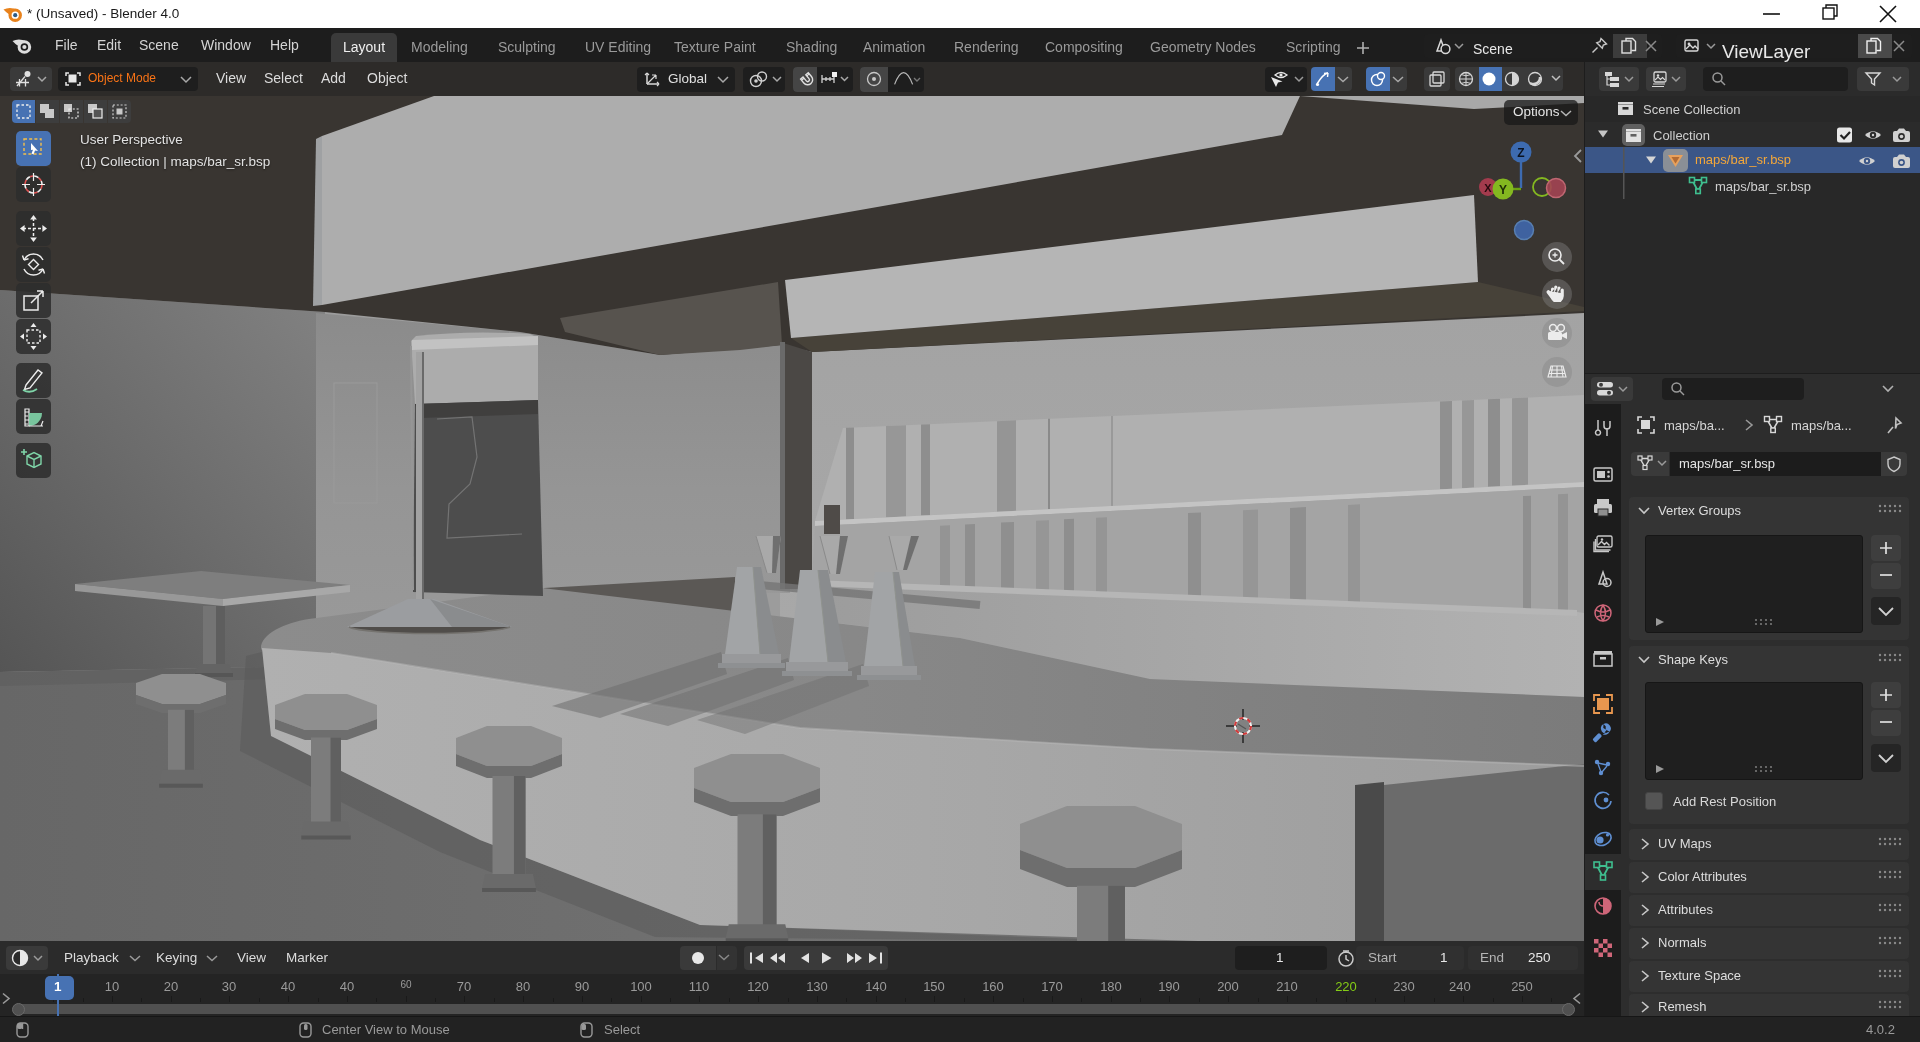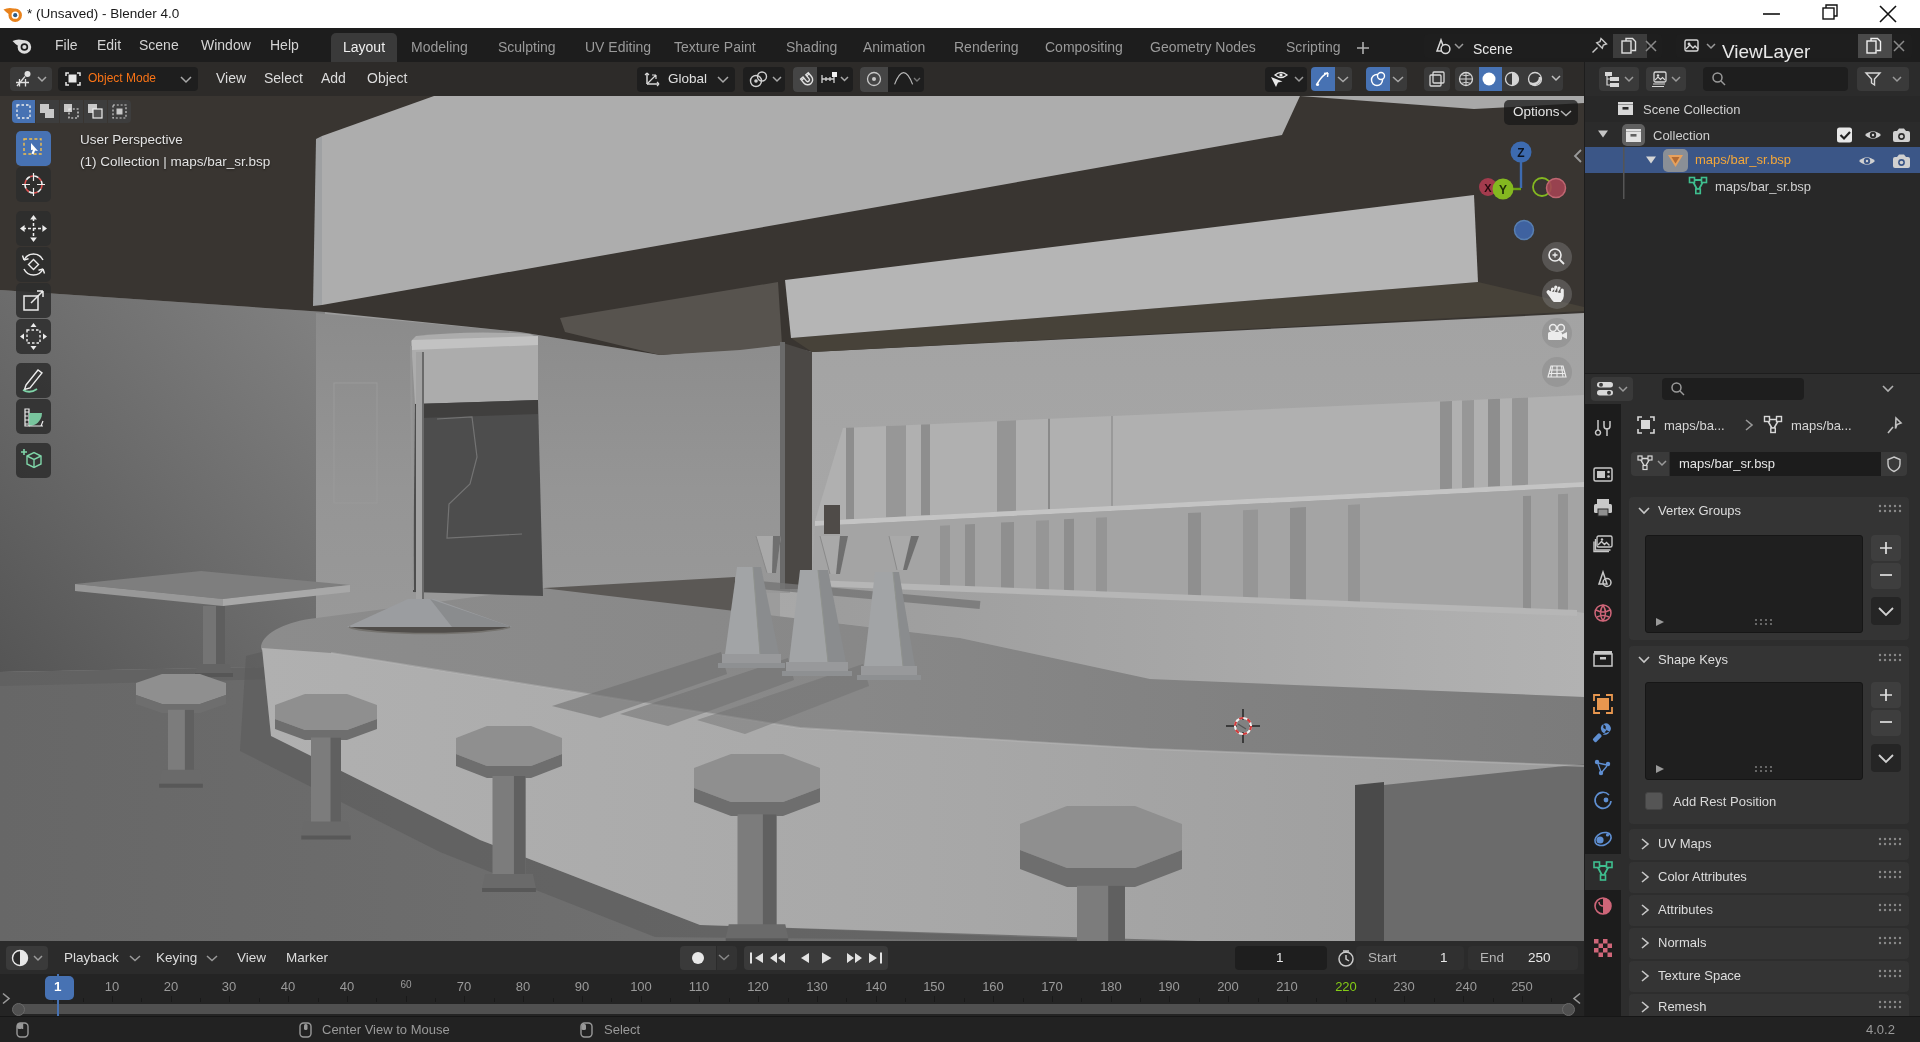--- a/index.html
+++ b/index.html
@@ -1094,21 +1094,21 @@
 <div class="abs txt" style="left:862px;top:5px;width:28px;text-align:center;font-size:13px;color:#9a9a9a">140</div>
 <div class="abs txt" style="left:920px;top:5px;width:28px;text-align:center;font-size:13px;color:#9a9a9a">150</div>
 <div class="abs txt" style="left:979px;top:5px;width:28px;text-align:center;font-size:13px;color:#9a9a9a">160</div>
 <div class="abs txt" style="left:1038px;top:5px;width:28px;text-align:center;font-size:13px;color:#9a9a9a">170</div>
 <div class="abs txt" style="left:1097px;top:5px;width:28px;text-align:center;font-size:13px;color:#9a9a9a">180</div>
 <div class="abs txt" style="left:1155px;top:5px;width:28px;text-align:center;font-size:13px;color:#9a9a9a">190</div>
 <div class="abs txt" style="left:1214px;top:5px;width:28px;text-align:center;font-size:13px;color:#9a9a9a">200</div>
 <div class="abs txt" style="left:1273px;top:5px;width:28px;text-align:center;font-size:13px;color:#9a9a9a">210</div>
 <div class="abs txt" style="left:1332px;top:5px;width:28px;text-align:center;font-size:13px;color:#84cc16">220</div>
 <div class="abs txt" style="left:1390px;top:5px;width:28px;text-align:center;font-size:13px;color:#9a9a9a">230</div>
-<div class="abs txt" style="left:1449px;top:5px;width:28px;text-align:right;font-size:13px;color:#9a9a9a">240</div>
+<div class="abs txt" style="left:1449px;top:5px;width:28px;text-align:left;font-size:13px;color:#9a9a9a">240</div>
 <div class="abs txt" style="left:1508px;top:5px;width:28px;text-align:center;font-size:13px;color:#9a9a9a">250</div>
 <div class="abs" style="left:53.1px;top:22px;width:1px;height:6px;background:#1a1a1a"></div>
 <div class="abs" style="left:82.5px;top:24px;width:1px;height:4px;background:#1a1a1a"></div>
 <div class="abs" style="left:111.9px;top:22px;width:1px;height:6px;background:#1a1a1a"></div>
 <div class="abs" style="left:141.2px;top:24px;width:1px;height:4px;background:#1a1a1a"></div>
 <div class="abs" style="left:170.6px;top:22px;width:1px;height:6px;background:#1a1a1a"></div>
 <div class="abs" style="left:200.0px;top:24px;width:1px;height:4px;background:#1a1a1a"></div>
 <div class="abs" style="left:229.4px;top:22px;width:1px;height:6px;background:#1a1a1a"></div>
 <div class="abs" style="left:258.8px;top:24px;width:1px;height:4px;background:#1a1a1a"></div>
 <div class="abs" style="left:288.1px;top:22px;width:1px;height:6px;background:#1a1a1a"></div>

